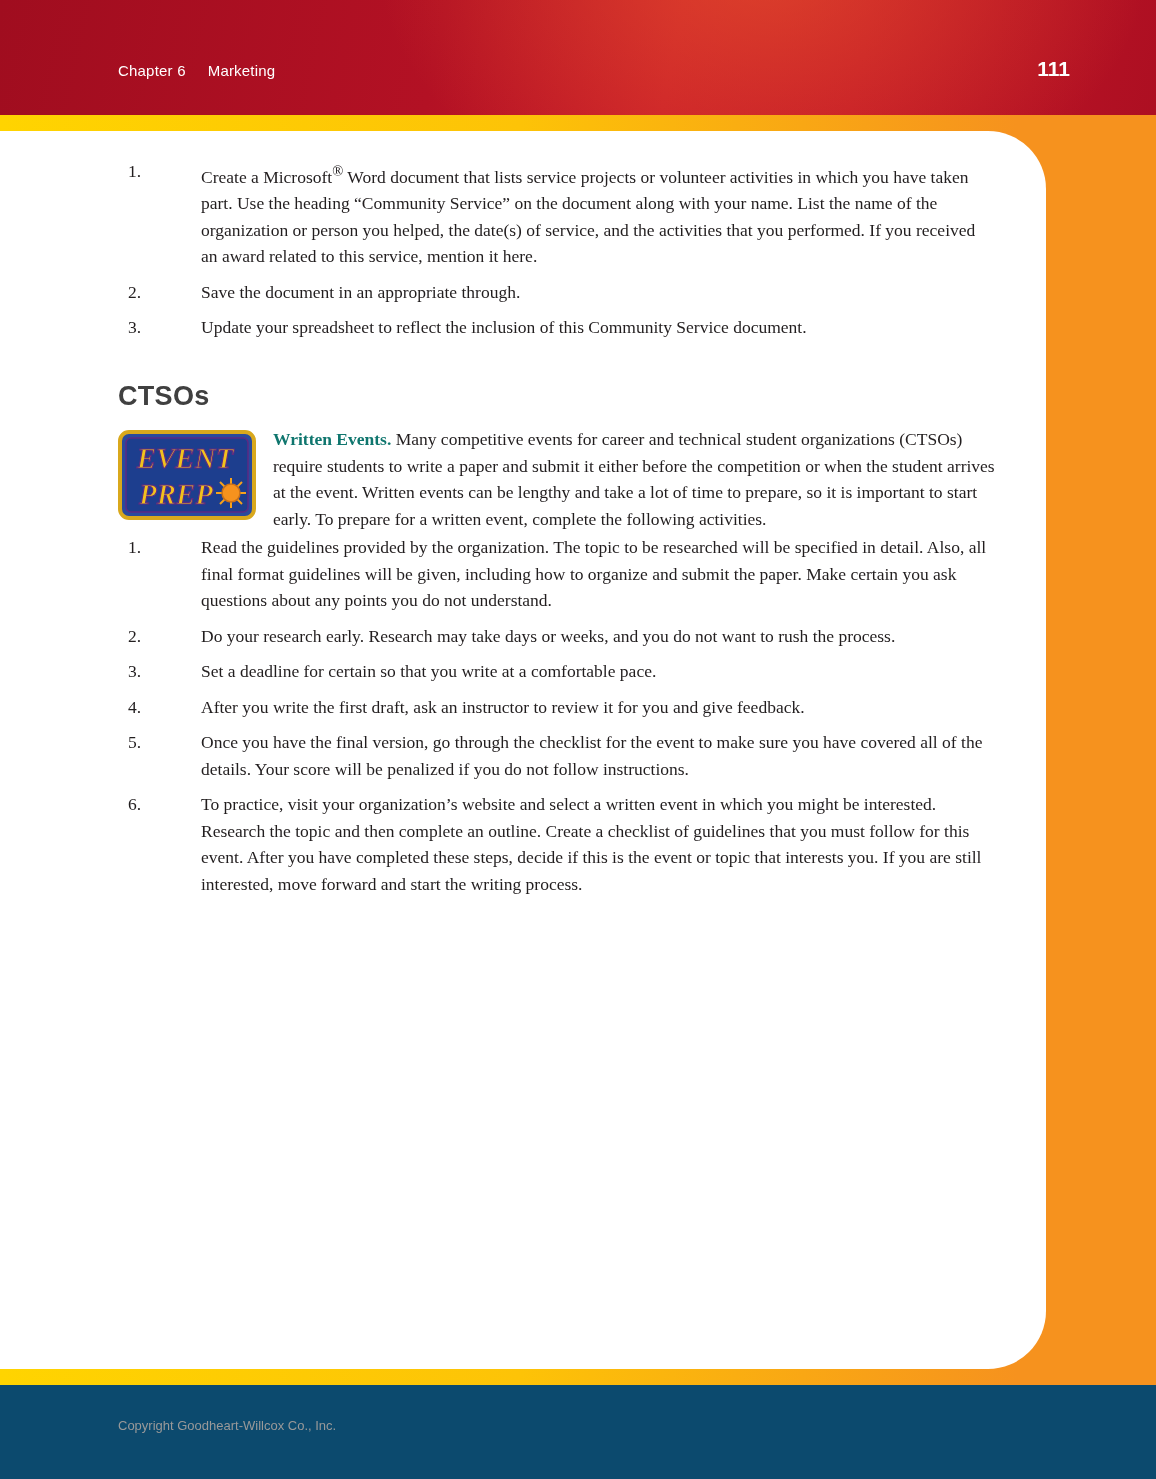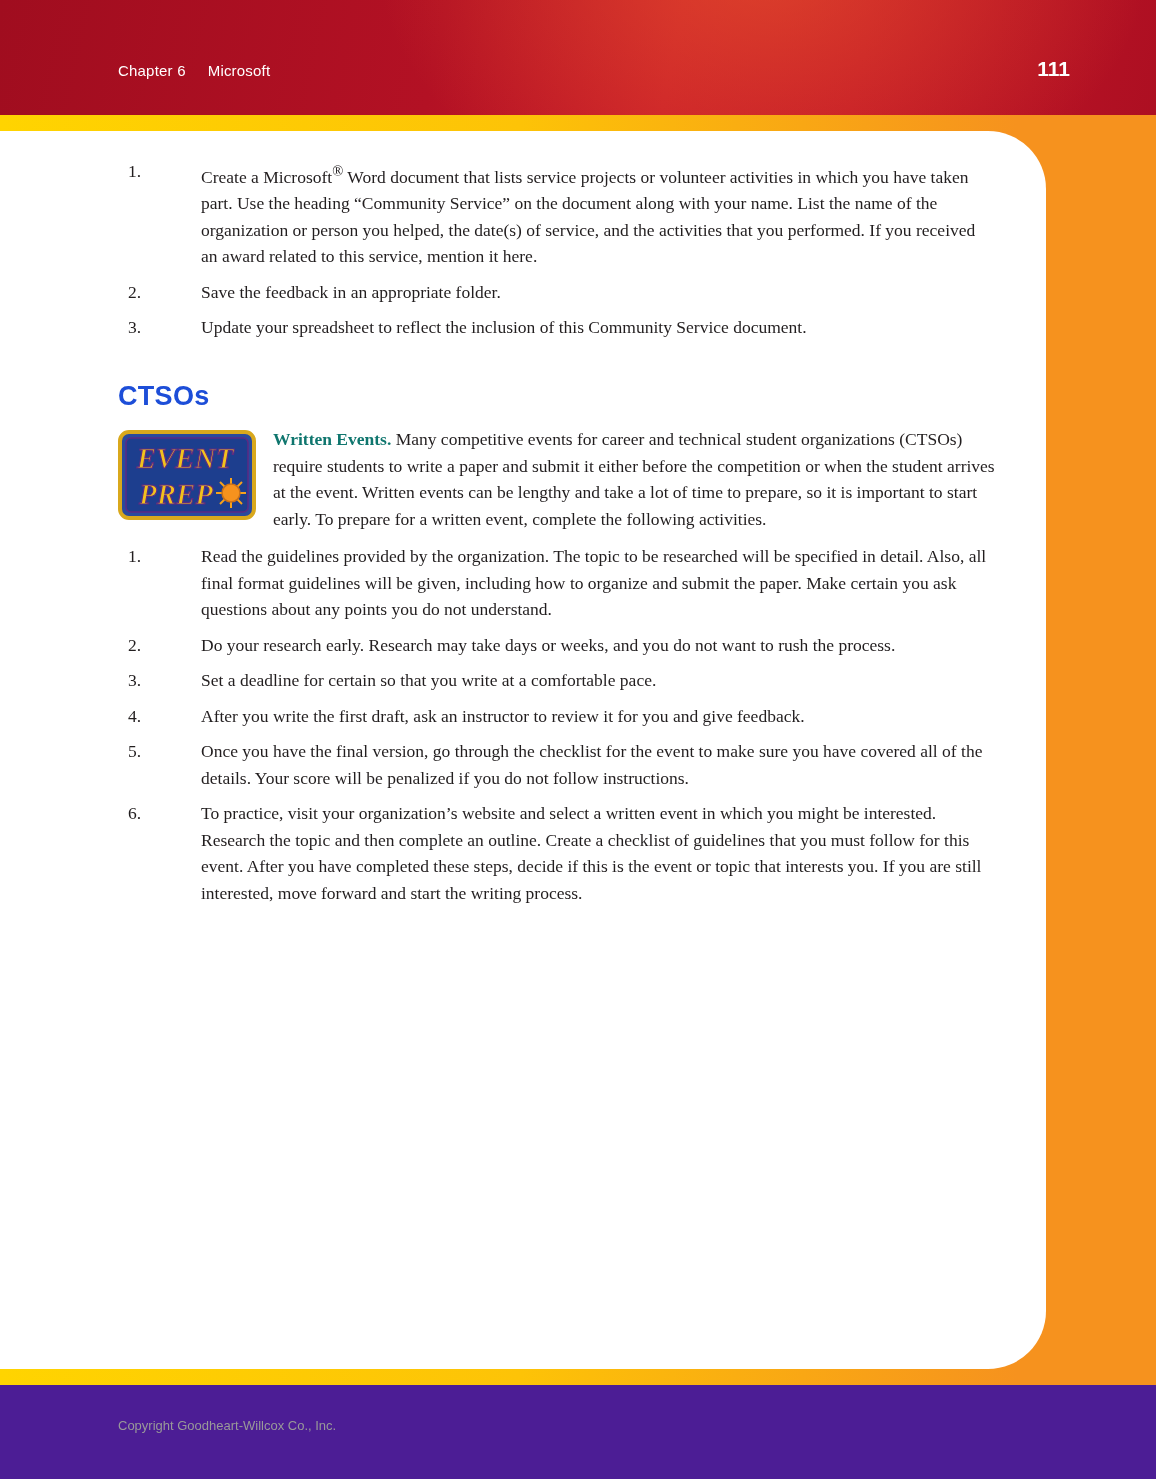--- a/index.html
+++ b/index.html
@@ -43,65 +43,65 @@
 
   
   .num-list { margin-left:10px; }
   .li { display:flex; margin-bottom:9px; }
   .li .num { flex:0 0 29px; }
   .li .li-text { flex:1 1 auto;margin-left:44px; }
 
   
   .ctsos-heading {
     font-family:"Liberation Sans", sans-serif;
-    font-weight:bold; color:#1d4ed8; font-size:27px;
+    font-weight:bold; color:#404040; font-size:27px;
     margin-top:42px; margin-bottom:17px; letter-spacing:0.3px;
   }
-  .event-intro { margin-left:39px; margin-bottom:9px; }
+  .event-intro { margin-left:39px; }
   .event-badge {
     float:left; width:138px; height:90px;
     margin:4px 17px 4px -39px;
   }
   .lead-bold { font-weight:bold; color:#0f766e; }
 
   
-  .footer { height:94px; flex:none; position:relative; background:#4c1d95; }
+  .footer { height:94px; flex:none; position:relative; background:#0c4a6e; }
   .copyright {
     position:absolute; left:118px; top:33px;
     font-family:"Liberation Sans", sans-serif;
     font-size:13px; color:#999999;
   }
 </style>
 </head>
 <body>
 
 <div class="page">
 
   <div class="header-band">
     <div class="header-inner">
       <div class="chapter-line">
-        <span>Chapter 6</span><span class="sep"></span><span>Microsoft</span>
+        <span>Chapter 6</span><span class="sep"></span><span>Marketing</span>
       </div>
       <div class="page-num">111</div>
     </div>
   </div>
 
   <div class="stripe"></div>
 
   <div class="content-region">
     <div class="white-sheet">
 
       <div class="num-list">
         <div class="li">
           <span class="num">1.</span>
           <span class="li-text"><span>Create a Microsoft</span><sup>®</sup><span> Word document that lists service projects or volunteer activities in which you have taken part. Use the heading “Community Service” on the document along with your name. List the name of the organization or person you helped, the date(s) of service, and the activities that you performed. If you received an award related to this service, mention it here.</span></span>
         </div>
         <div class="li">
           <span class="num">2.</span>
-          <span class="li-text">Save the feedback in an appropriate folder.</span>
+          <span class="li-text">Save the document in an appropriate through.</span>
         </div>
         <div class="li">
           <span class="num">3.</span>
           <span class="li-text">Update your spreadsheet to reflect the inclusion of this Community Service document.</span>
         </div>
       </div>
 
       <div class="ctsos-heading">CTSOs</div>
 
       <div class="event-intro">

